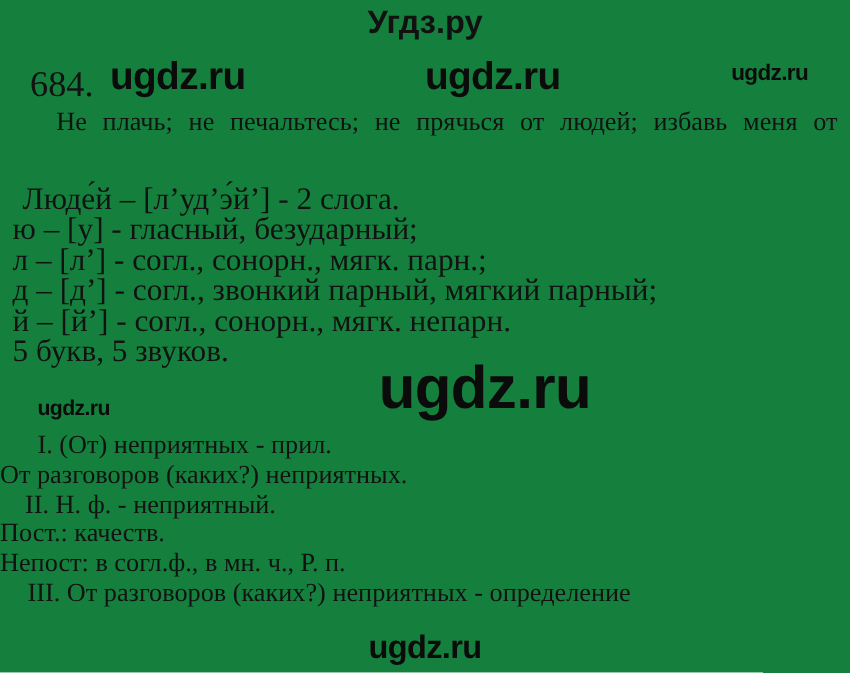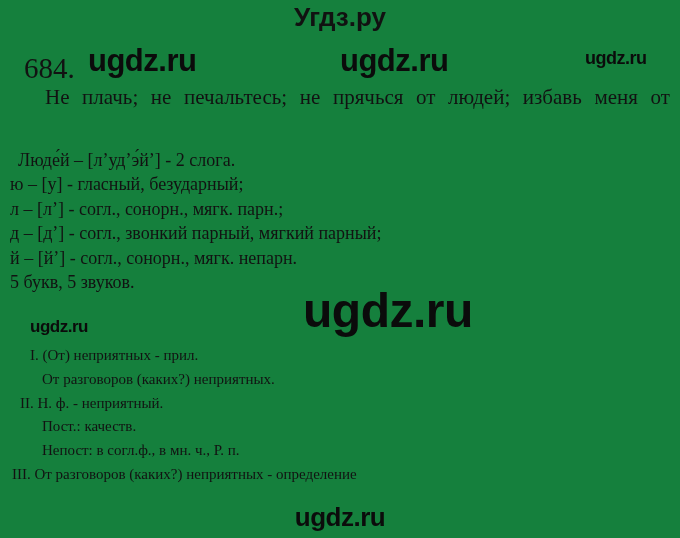--- a/index.html
+++ b/index.html
@@ -68,37 +68,37 @@
   }
   .task-line-1 {
     padding-left: 35px;
     text-align: justify;
     text-align-last: justify;
   }
   .phonetic {
     position: absolute;
     left: 10px;
     top: 148px;
-    font-size: 18px;
+    font-size: 25px;
     line-height: 24.4px;
     white-space: nowrap;
   }
   .phonetic-heading { padding-left: 8px; }
   .morphology {
     position: absolute;
     left: 0;
     top: 344px;
-    font-size: 15px;
+    font-size: 21px;
     line-height: 23.8px;
     white-space: nowrap;
   }
   .m-ind-a { padding-left: 30px; }
-  .m-ind-b { padding-left: 42px; }
+  .m-ind-b { }
   .m-ind-c { padding-left: 20px; }
-  .m-ind-d { padding-left: 12px; }
+  .m-ind-d { padding-left: 22px; }
 </style>
 </head>
 <body>
 
 <div class="page">
 
   <div class="site-header">Угдз.ру</div>
 
   <div class="ex-num serif">684.</div>
 

